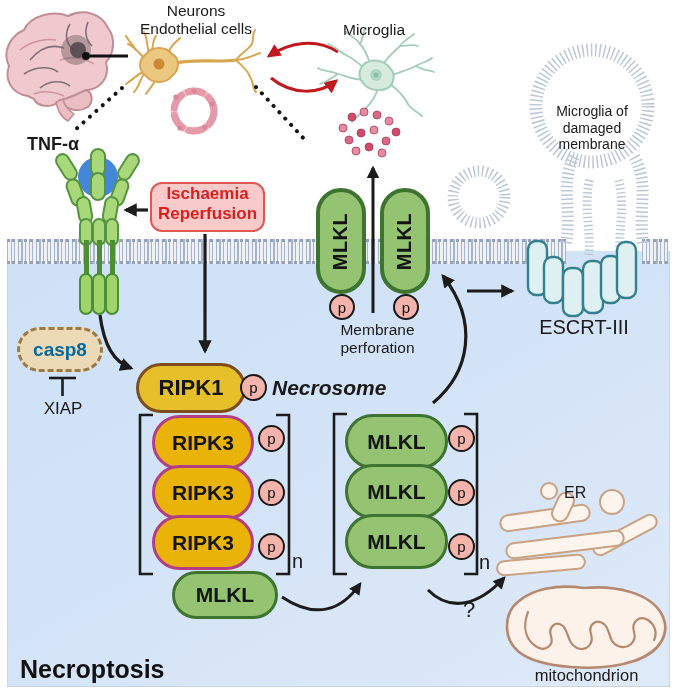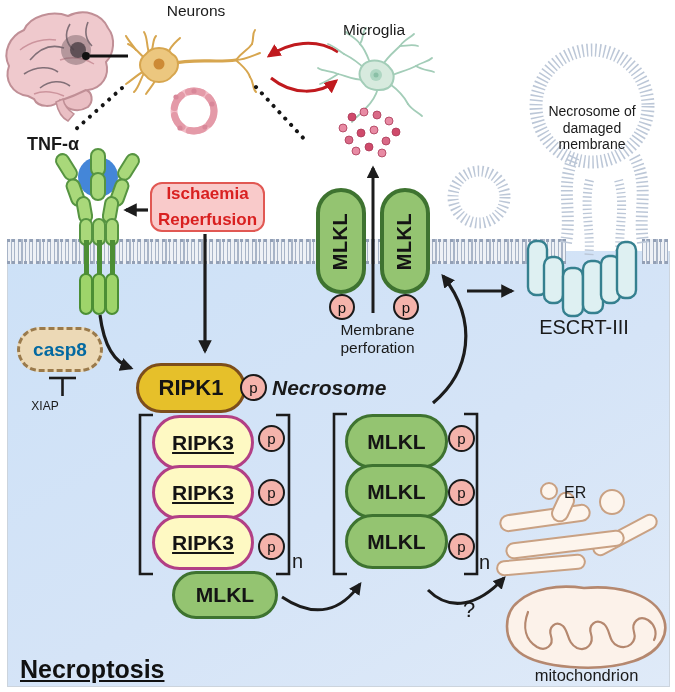--- a/index.html
+++ b/index.html
@@ -16,32 +16,32 @@
     border-top:3px dotted #93a0b6;border-bottom:3px dotted #93a0b6;}
   #mem-left{left:7px;width:559px;}
   #mem-right{left:642px;width:26px;}
   svg.art{left:0;top:0;z-index:3;}
   .lbl{z-index:4;white-space:nowrap;}
   .center{text-align:center;white-space:normal;}
   
   .cap{z-index:4;display:flex;align-items:center;justify-content:center;
        box-sizing:border-box;font-weight:bold;color:#141414;}
   .ripk1{width:110px;height:50px;border-radius:25px;background:#e6c02a;border:3.5px solid #7d4e1b;font-size:22px;}
-  .ripk3{left:152px;width:102px;height:55px;border-radius:28px;background:#fef9c3;border:3.5px solid #b23f85;font-size:21px;text-decoration:underline;}
+  .ripk3{left:152px;width:102px;height:55px;border-radius:28px;background:#eab308;border:3.5px solid #b23f85;font-size:21px;}
   .mlkl{background:#94c471;border:3.5px solid #3e7330;font-size:21px;}
   .mlkl.stack{left:345px;width:103px;height:55px;border-radius:28px;}
   .mlkl.free{left:172px;top:571px;width:106px;height:48px;border-radius:24px;}
   .mlkl.mem{top:188px;width:50px;height:106px;border-radius:25px;border-width:4px;z-index:4;}
   .mlkl.mem span{transform:rotate(-90deg);font-size:20px;letter-spacing:.5px;}
   .p-badge{z-index:5;width:27px;height:27px;border-radius:50%;background:#f4b3ab;border:2px solid #1a1a1a;
     box-sizing:border-box;display:flex;align-items:center;justify-content:center;font-size:15px;color:#111;}
   .p-badge.small{width:26px;height:26px;}
   .isch{left:150px;top:182px;width:115px;height:50px;box-sizing:border-box;background:#f9caca;
     border:2.5px solid #e15853;border-radius:12px;display:flex;flex-direction:column;align-items:center;
-    justify-content:space-between;color:#d92020;font-weight:bold;font-size:17px;line-height:20px;z-index:4;}
+    justify-content:flex-start;color:#d92020;font-weight:bold;font-size:17px;line-height:20px;z-index:4;}
   .casp8{left:17px;top:327px;width:86px;height:45px;box-sizing:border-box;background:#ecd9b6;
     border:3px dashed #9a7a4b;border-radius:23px;display:flex;align-items:center;justify-content:center;
     font-weight:bold;font-size:19px;color:#0369a1;z-index:4;}
 </style>
 </head>
 <body>
 
 <div id="stage">
 
   <div id="cytosol" class="abs"></div>
@@ -238,33 +238,34 @@
       <path d="M373,313 L373,168" stroke-width="3" marker-end="url(#mB)"></path>
       <path d="M433,403 C470,372 479,322 443,276" stroke-width="3.2" marker-end="url(#mB)"></path>
       <path d="M467,291 L512,291" stroke-width="3.2" marker-end="url(#mB)"></path>
       <path d="M282,597 C316,620 342,610 360,584" stroke-width="3" marker-end="url(#mB)"></path>
       <path d="M428,590 C450,612 478,606 504,578" stroke-width="3" marker-end="url(#mB)"></path>
     </g>
   </svg>
 
   <div class="abs lbl center" style="left:116px;top:2px;width:160px;font-size:15.5px;line-height:17.5px;">
     <div>Neurons</div>
+    <div>Endothelial cells</div>
   </div>
 
   <div class="abs lbl center" style="left:324px;top:21px;width:100px;font-size:15.5px;">Microglia</div>
 
   <div class="abs lbl" style="left:27px;top:134px;font-size:18px;font-weight:bold;text-align:right;">TNF-α</div>
 
   <div class="abs isch">
     <div>Ischaemia</div>
     <div>Reperfusion</div>
   </div>
 
   <div class="abs lbl center" style="left:530px;top:103px;width:124px;font-size:14px;line-height:16.5px;">
-    <div>Necrosome of</div>
+    <div>Microglia of</div>
     <div>damaged</div>
     <div>membrane</div>
   </div>
 
   <div class="abs cap mlkl mem" style="left:316px;">
       <span>MLKL</span>
     </div>
   <div class="abs cap mlkl mem" style="left:380px;">
       <span>MLKL</span>
     </div>
@@ -272,21 +273,21 @@
   <div class="abs p-badge small" style="left:393px;top:294px;">p</div>
 
   <div class="abs lbl center" style="left:315px;top:321px;width:125px;font-size:15.5px;line-height:18px;">
     <div>Membrane</div>
     <div>perforation</div>
   </div>
 
   <div class="abs lbl center" style="left:534px;top:316px;width:100px;font-size:20px;">ESCRT-III</div>
 
   <div class="abs casp8">casp8</div>
-  <div class="abs lbl center" style="left:20px;top:399px;width:50px;font-size:12px;">XIAP</div>
+  <div class="abs lbl center" style="left:38px;top:399px;width:50px;font-size:17px;">XIAP</div>
 
   <div class="abs cap ripk1" style="left:136px;top:363px;">RIPK1</div>
   <div class="abs p-badge" style="left:240px;top:374px;">p</div>
   <div class="abs lbl" style="left:272px;top:376px;font-size:21px;font-weight:bold;font-style:italic;">Necrosome</div>
 
   <div class="abs cap ripk3" style="top:415px;">RIPK3</div>
   <div class="abs cap ripk3" style="top:465px;">RIPK3</div>
   <div class="abs cap ripk3" style="top:515px;">RIPK3</div>
   <div class="abs p-badge" style="left:258px;top:425px;">p</div>
   <div class="abs p-badge" style="left:258px;top:479px;">p</div>
@@ -300,15 +301,15 @@
   <div class="abs p-badge" style="left:448px;top:479px;">p</div>
   <div class="abs p-badge" style="left:448px;top:533px;">p</div>
   <div class="abs lbl" style="left:479px;top:551px;font-size:20px;">n</div>
 
   <div class="abs cap mlkl free">MLKL</div>
 
   <div class="abs lbl" style="left:564px;top:484px;font-size:16px;">ER</div>
   <div class="abs lbl center" style="left:514px;top:666px;width:145px;font-size:16.5px;">mitochondrion</div>
   <div class="abs lbl" style="left:463px;top:597px;font-size:22px;">?</div>
 
-  <div class="abs lbl" style="left:20px;top:655px;font-size:25px;font-weight:bold;color:#111;text-decoration:underline;">Necroptosis</div>
+  <div class="abs lbl" style="left:20px;top:655px;font-size:25px;font-weight:bold;color:#111;">Necroptosis</div>
 
 </div>
 
 </body></html>

